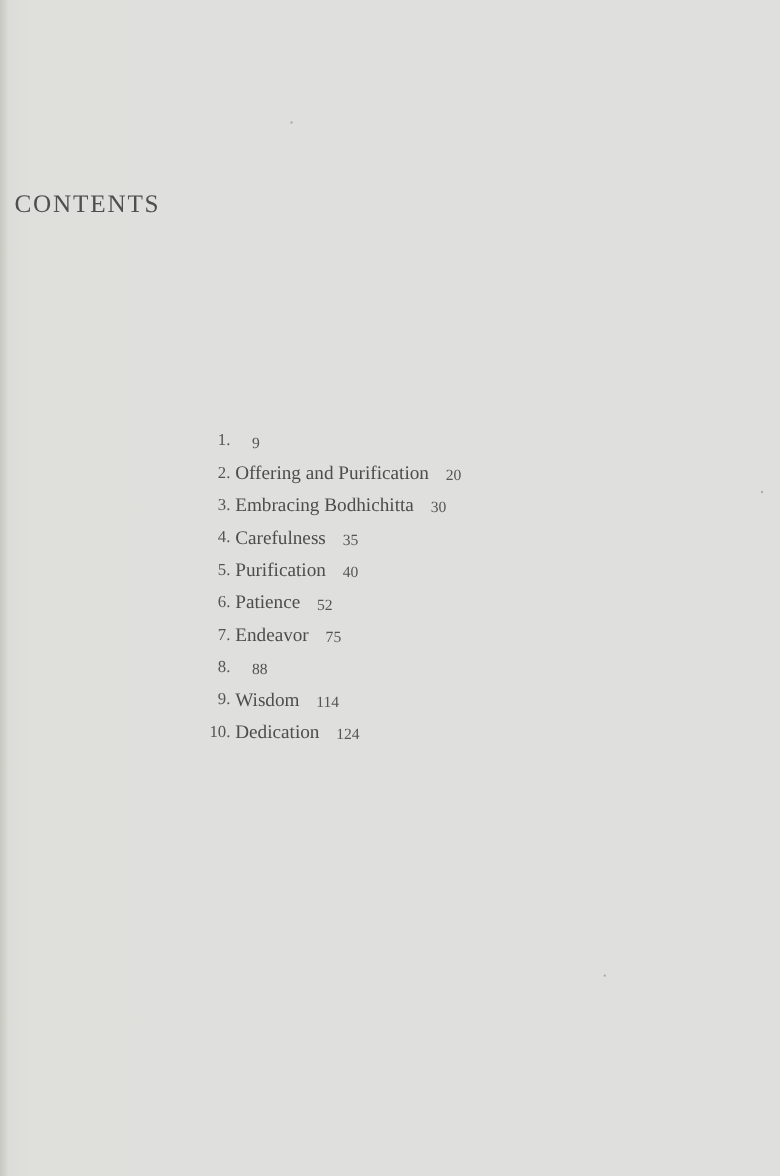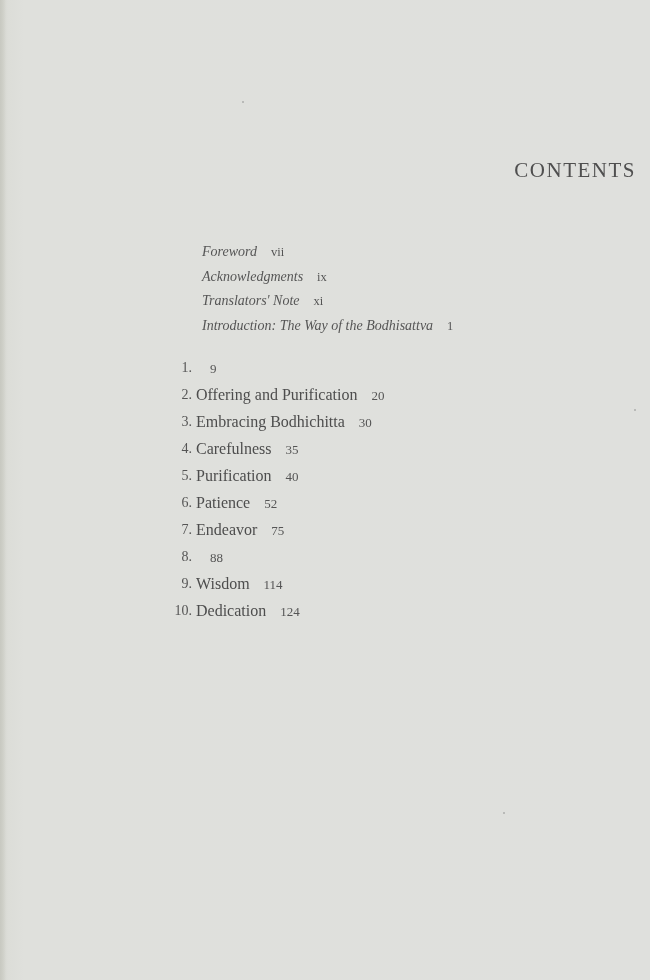--- a/index.html
+++ b/index.html
@@ -30,23 +30,23 @@
     .speck {
       position: absolute;
       width: 2px; height: 2px;
       border-radius: 50%;
       background: #8a8a8a;
       opacity: 0.6;
     }
     .title {
       position: absolute;
       top: 144px;
-      left: 0;
+      left: 12px;
       width: 636px;
-      text-align: right;
+      text-align: left;
       font-size: 21px;
       letter-spacing: 1.5px;
       color: #4f4f4f;
       font-weight: normal;
     }
     .front-list, .back-list {
       position: absolute;
       font-style: italic;
       font-size: 14px;
       color: #555;
@@ -98,34 +98,20 @@
 <body>
 
 <div class="page">
   <div class="page-shadow-left"></div>
   <div class="speck" style="left:242px; top:101px;"></div>
   <div class="speck" style="left:634px; top:409px;"></div>
   <div class="speck" style="left:503px; top:812px;"></div>
 
   <h1 class="title">CONTENTS</h1>
 
-  <div class="front-list">
-    <div class="front-item">
-      <span>Foreword</span><span class="pg">vii</span>
-    </div>
-    <div class="front-item">
-      <span>Acknowledgments</span><span class="pg">ix</span>
-    </div>
-    <div class="front-item">
-      <span>Translators' Note</span><span class="pg">xi</span>
-    </div>
-    <div class="front-item">
-      <span>Introduction: The Way of the Bodhisattva</span><span class="pg">1</span>
-    </div>
-  </div>
 
   <div class="chapters">
     <div class="chapter">
       <span class="ch-num">1.</span>
       <span class="ch-pg">9</span>
     </div>
     <div class="chapter">
       <span class="ch-num">2.</span>
       <span class="ch-title">Offering and Purification</span>
       <span class="ch-pg">20</span>

